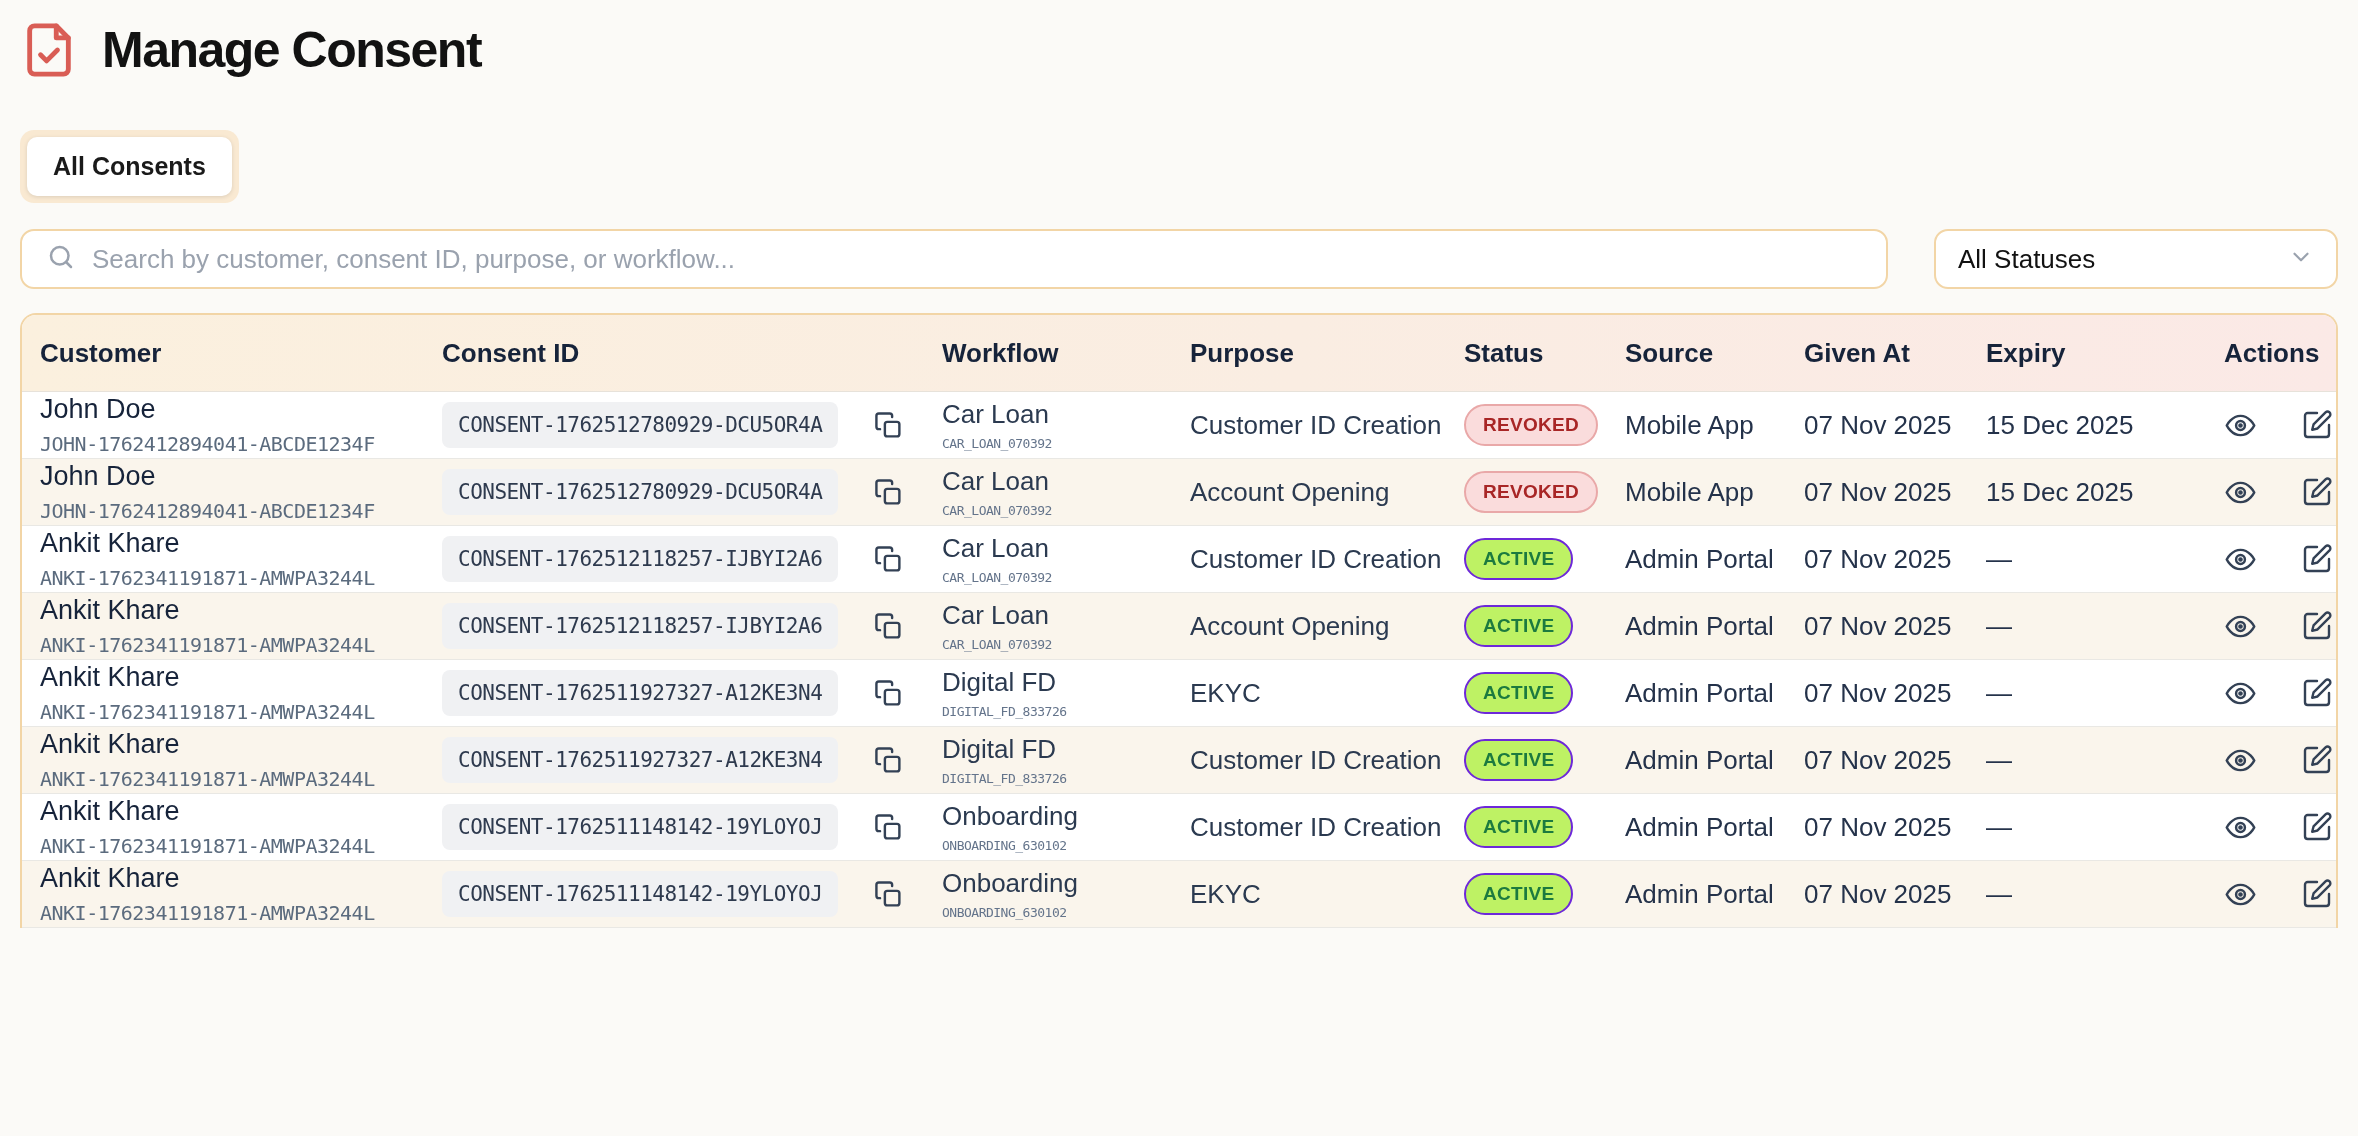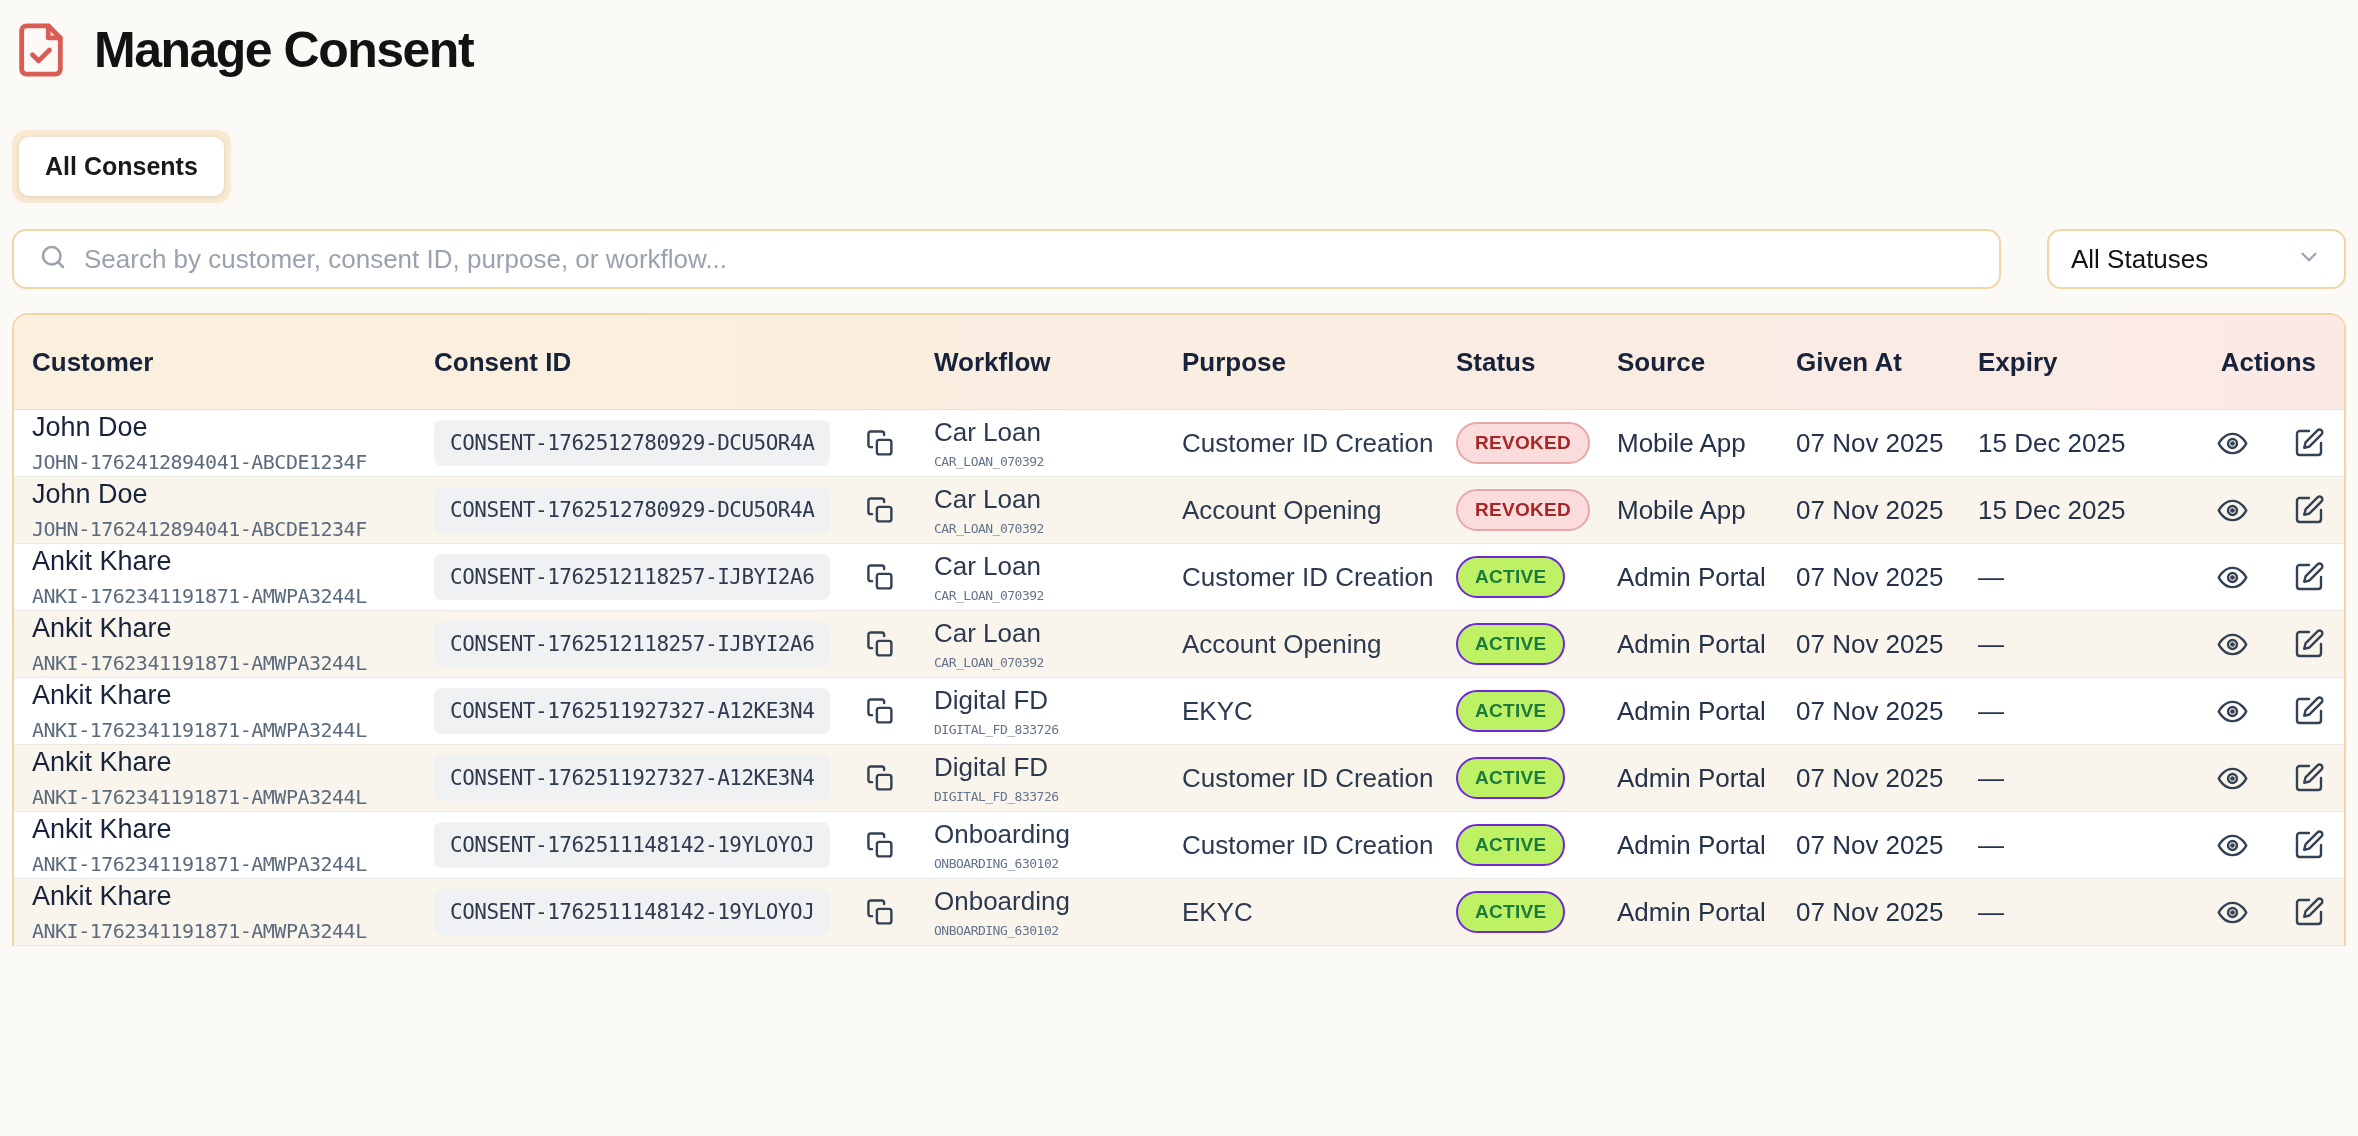--- a/index.html
+++ b/index.html
@@ -2,21 +2,21 @@
 <html><head>
 <meta charset="utf-8">
 <style>
   * { margin:0; padding:0; box-sizing:border-box; }
   html,body { width:2358px; height:1136px; overflow:hidden; }
   body {
     font-family:"Liberation Sans", sans-serif;
     background:#FBFAF7;
     color:#16233A;
   }
-  .page { padding:0 12px; }
+  .page { padding:0 20px; }
 
   
   .title-row { display:flex; align-items:center; gap:24px; margin-top:18px; }
   .title-icon svg { display:block; }
   h1.page-title { font-size:50px; font-weight:800; letter-spacing:-1.5px; color:#121212; }
   .subtitle { margin-top:14px; font-size:28px; color:#8B8B8B; }
 
   
   .tabs { display:inline-flex; align-items:center; margin-top:48px;
           background:#F9E9D2; border-radius:14px; padding:7px; gap:14px; }
@@ -26,33 +26,33 @@
   .tab.active { background:#FFFFFF; box-shadow:0 1px 4px rgba(0,0,0,.12); }
 
   
   .filters-row { display:flex; gap:46px; margin-top:26px; }
   .search-box { flex:1; display:flex; align-items:center; gap:16px;
                 background:#FFFFFF; border:2px solid #F2D5A6; border-radius:14px;
                 height:60px; padding:0 24px; }
   .search-box input { flex:1; border:none; outline:none; font-size:26px;
                       color:#333; background:transparent; font-family:inherit; }
   .search-box input::placeholder { color:#9AA2AE; }
-  .status-select { width:299px; display:flex; align-items:center; justify-content:space-between;
+  .status-select { width:404px; display:flex; align-items:center; justify-content:space-between;
                    background:#FFFFFF; border:2px solid #F2D5A6; border-radius:14px;
                    height:60px; padding:0 22px; cursor:pointer; }
   .status-select .value { font-size:26px; color:#121212; }
 
   
   .table-card { margin-top:24px; border:2px solid #F2D5A6; border-bottom:none;
                 border-radius:16px 16px 0 0; overflow:hidden; background:#fff; }
   .t-grid { display:grid;
             grid-template-columns:402px 500px 248px 274px 161px 179px 182px 238px 1fr;
             align-items:center; padding-left:18px; }
   .t-header { background:linear-gradient(90deg,#FBF0DE 0%,#FAEDE2 55%,#FBE9E6 100%);
-              height:95px; border-bottom:1px solid #E7E2DA; }
+              height:77px; border-bottom:1px solid #E7E2DA; }
   .t-header .th { font-size:26px; font-weight:700; color:#16233A; }
   .t-header .th.actions { text-align:right; padding-right:28px; }
   .t-row { height:67px; border-bottom:1px solid #E9E8E4; background:#FFFFFF; }
   .t-row.alt { background:#FAF5EC; }
 
   .cell-name { font-size:27px; font-weight:500; color:#16233A; line-height:1.15; }
   .cell-code { font-family:"DejaVu Sans Mono", monospace; font-size:20px;
                color:#5B6B7E; margin-top:6px; letter-spacing:-0.5px; }
   .consent-cell { display:flex; align-items:center; gap:36px; }
   .chip { font-family:"DejaVu Sans Mono", monospace; font-size:21px; color:#2E3A4E;

